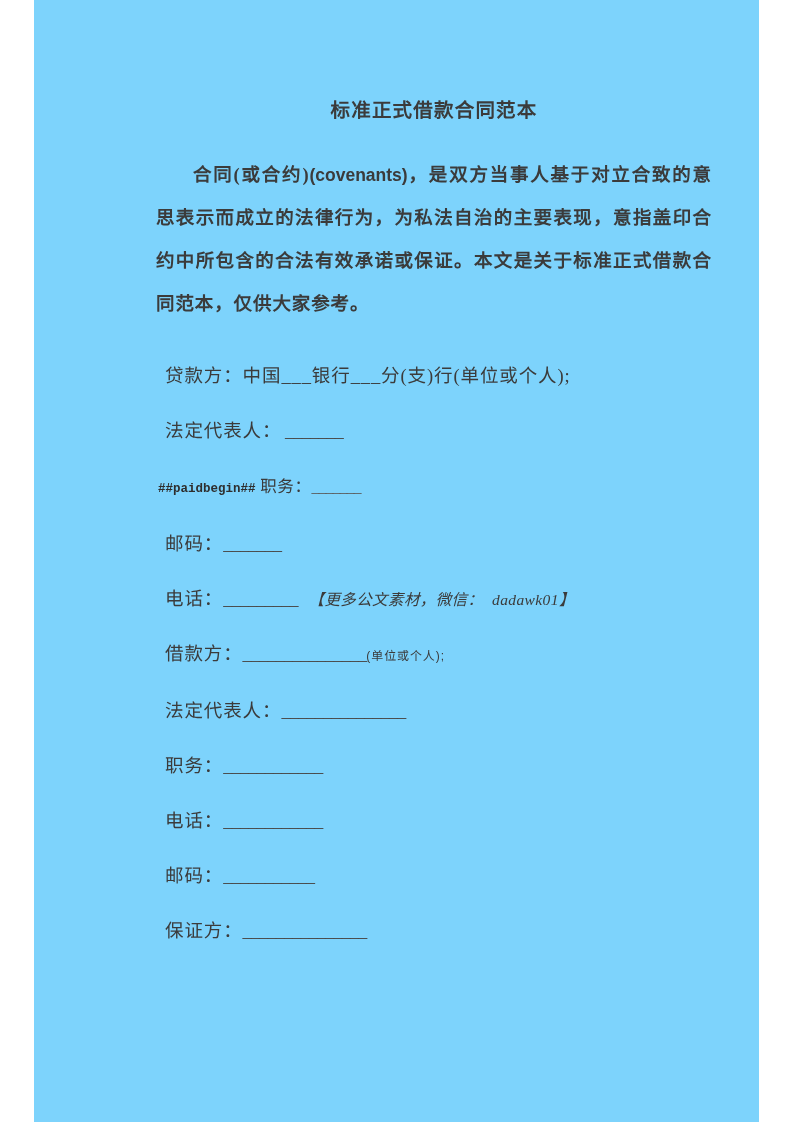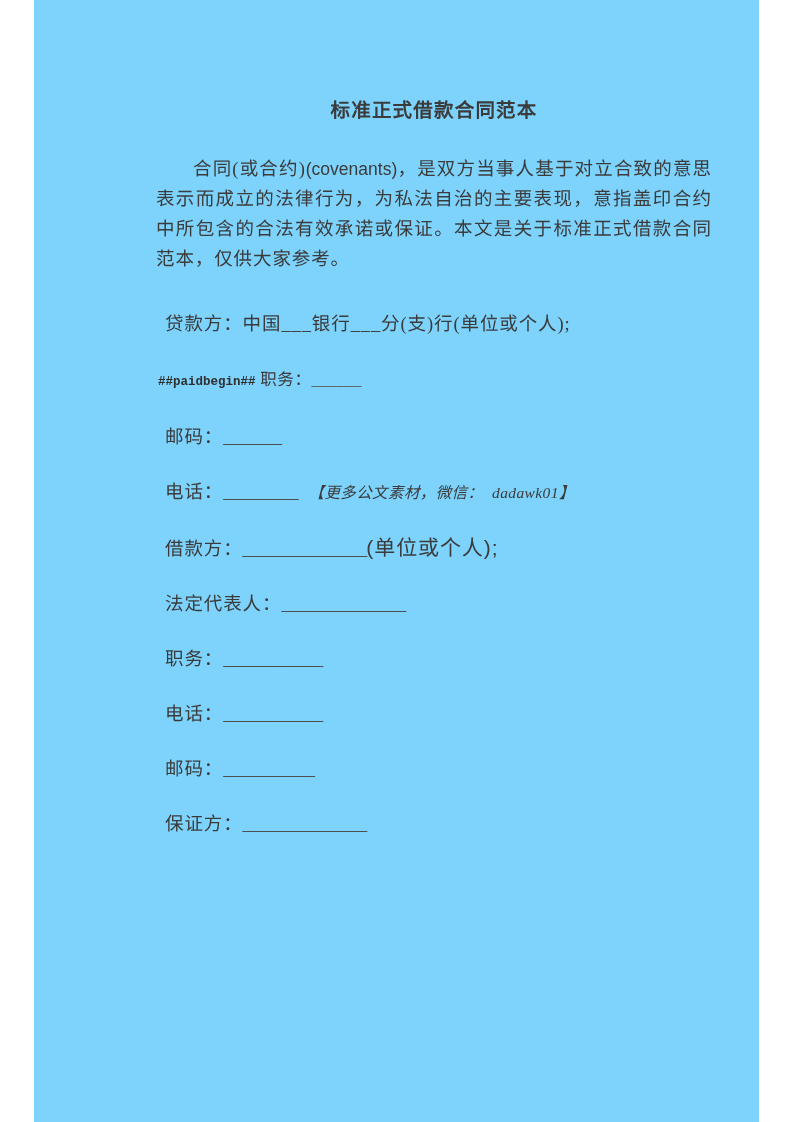--- a/index.html
+++ b/index.html
@@ -32,28 +32,29 @@
     line-height: 30px;
     text-align: center;
     letter-spacing: 1.2px;
     color: #3b3b3b;
     margin: 0 0 28px 0;
     white-space: nowrap;
   }
 
   .intro-para {
     font-size: 18.5px;
-    line-height: 30px;
+    line-height: 43px;
     text-align: justify;
     text-align-last: left;
     text-justify: inter-ideograph;
     letter-spacing: 0.9px;
     color: #3b3b3b;
     margin: 0 0 14px 0;
     text-indent: 2em;
+    font-weight: bold;
   }
   .intro-para .latin {
     font-family: "Liberation Sans", "DejaVu Sans", sans-serif;
     font-size: 17.5px;
     letter-spacing: 0;
   }
 
   .field-line {
     font-size: 18.5px;
     line-height: 55px;
@@ -62,21 +63,21 @@
     white-space: nowrap;
     margin: 0;
     padding-left: 9px;
   }
   .field-line .rule {
     letter-spacing: -1px;
     color: #4a4a4a;
   }
   .field-line .paren {
     font-family: "Liberation Sans", "DejaVu Sans", sans-serif;
-    font-size: 21px;
+    font-size: 12px;
   }
 
   .marker-line {
     line-height: 55px;
     white-space: nowrap;
     margin: 0;
     padding-left: 2px;
   }
   .marker-token {
     font-family: Liberation Mono, monospace;
@@ -111,20 +112,21 @@
   <div class="doc-body">
 
     <h1 class="doc-title">标准正式借款合同范本</h1>
 
     <p class="intro-para"><span>合同(或合约)</span><span class="latin">(covenants)</span><span>，是双方当事人基于对立合致的意思表示而成立的法律行为，为私法自治的主要表现，意指盖印合约中所包含的合法有效承诺或保证。本文是关于标准正式借款合同范本，仅供大家参考。</span></p>
 
     <div class="spacer-sm"></div>
 
     <p class="field-line"><span>贷款方：</span><span>中国___银行___分(支)行(单位或个人);</span></p>
 
+    <p class="field-line"><span>法定代表人：</span><span class="rule">  _______</span></p>
 
     <p class="marker-line"><span class="marker-token">##paidbegin##</span><span class="marker-field">&nbsp;</span><span class="marker-field">职务：</span><span class="rule">_______</span></p>
 
 
     <p class="field-line"><span>邮码：</span><span class="rule">_______</span></p>
 
     <p class="field-line"><span>电话：</span><span class="rule">_________</span><span>&nbsp;&nbsp;</span><span class="note">【更多公文素材，微信：</span><span class="note handle">&nbsp;&nbsp;</span><span class="note handle">dadawk01</span><span class="note">】</span></p>
 
     <p class="field-line"><span>借款方：</span><span class="rule">_______________</span><span class="paren">(单位或个人);</span></p>
 

